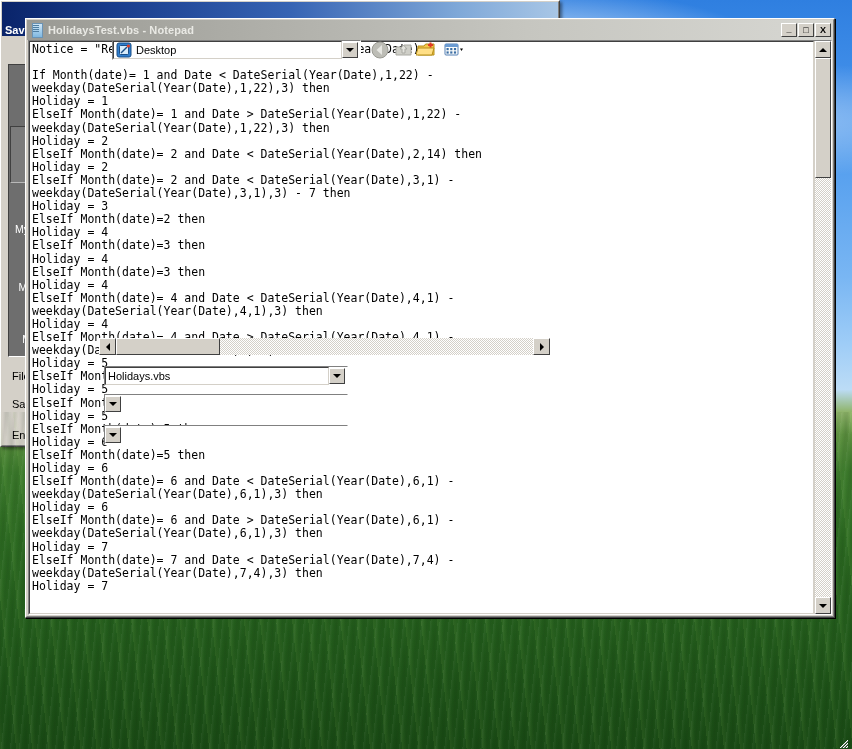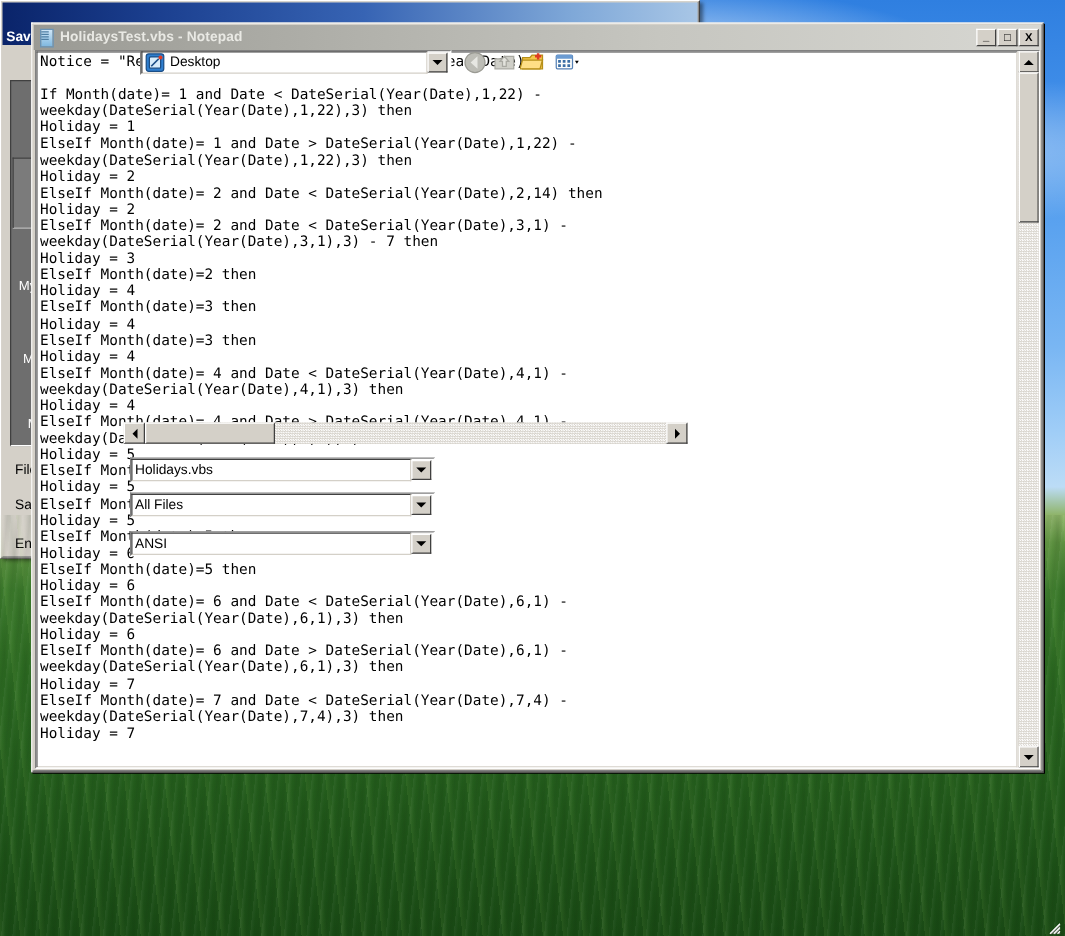--- a/index.html
+++ b/index.html
@@ -644,40 +644,34 @@
           <div class="form-actions">
             <div class="push-btn default">
               <span>Save</span>
             </div>
           </div>
         </div>
 
         <div class="form-row">
           <span class="form-label">Save as type:</span>
           <div class="combo form-combo">
-            <div class="combo-in">
-              <span class="combo-text">All Files</span>
-            </div>
             <div class="combo-arrow">
                 <span class="sb-arrow arr-down"></span>
               </div>
           </div>
           <div class="form-actions">
             <div class="push-btn">
               <span>Cancel</span>
             </div>
           </div>
         </div>
 
         <div class="form-row" style="margin-top:4px;">
           <span class="form-label">Encoding:</span>
           <div class="combo form-combo">
-            <div class="combo-in">
-              <span class="combo-text">ANSI</span>
-            </div>
             <div class="combo-arrow">
                 <span class="sb-arrow arr-down"></span>
               </div>
           </div>
         </div>
       </div>
 
       <div id="sa-grip">
         <svg width="12" height="12" viewBox="0 0 12 12">
           <g stroke="#888" stroke-width="1">

